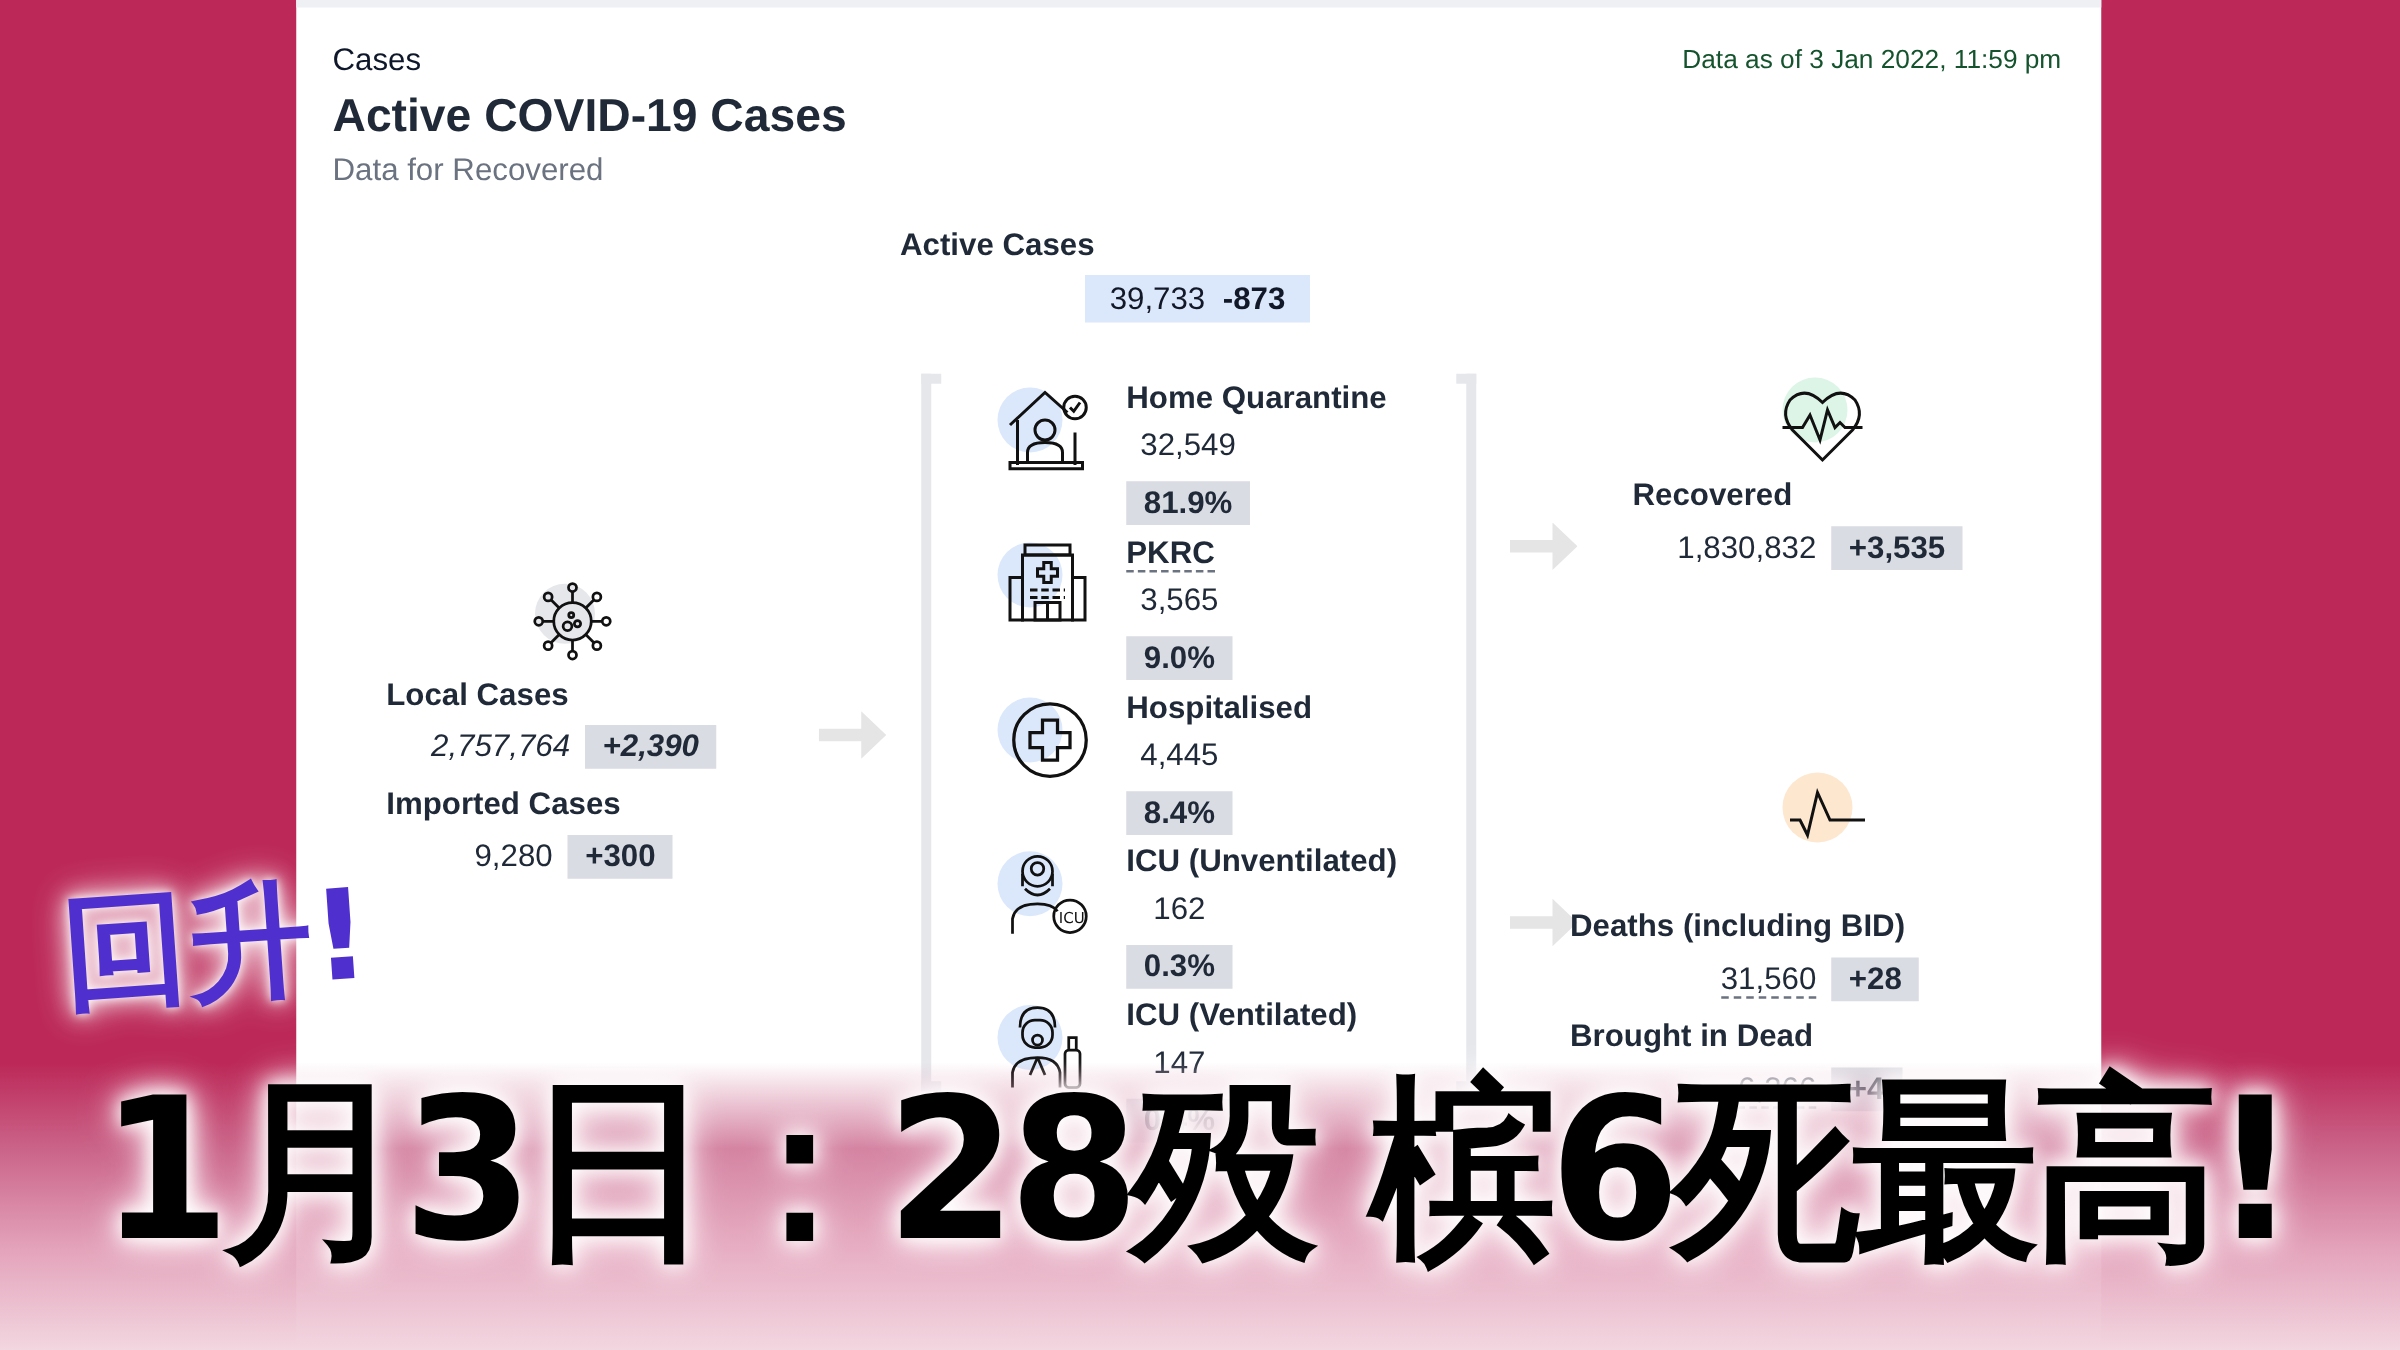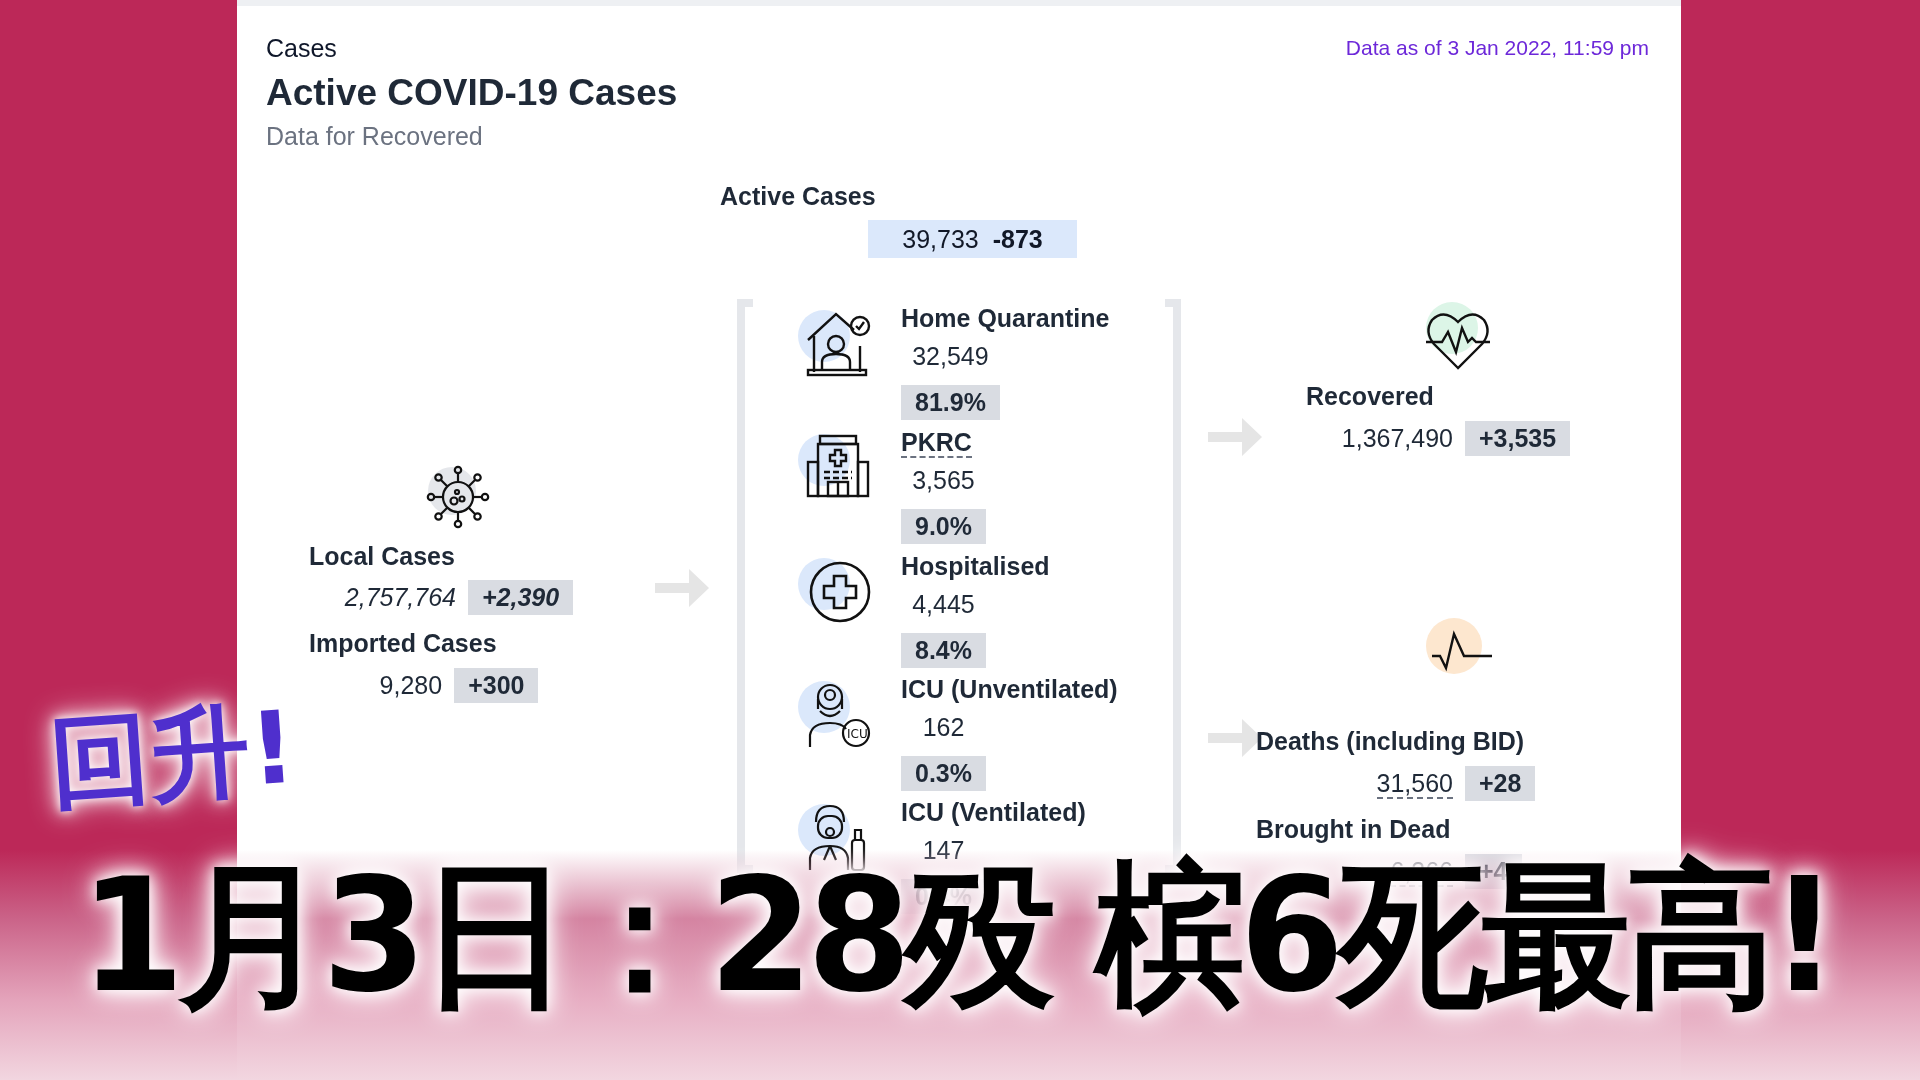--- a/index.html
+++ b/index.html
@@ -13,30 +13,30 @@
     .panel {
       position: absolute;
       left: 237px; top: 0; width: 1444px; height: 1080px;
       background: #ffffff;
       border-top: 6px solid #eef0f3;
     }
     .abs { position: absolute; }
     .kicker { left: 29px; top: 28px; font-size: 25px; color: #0f172a; }
     .title { left: 29px; top: 66px; font-size: 37px; font-weight: bold; color: #1f2937; }
     .subtitle { left: 29px; top: 116px; font-size: 25px; color: #6b7280; }
-    .asof { right: 32px; top: 30px; font-size: 21px; color: #6d28d9; }
+    .asof { right: 32px; top: 30px; font-size: 21px; color: #14532d; }
 
     .center-col { }
     .lbl { font-size: 25px; font-weight: bold; color: #1f2937; white-space: nowrap; }
     .valrow { display: flex; align-items: center; justify-content: center; gap: 12px; font-size: 25px; white-space: nowrap; }
     .num { color: #1f2937; }
     .num.dashed { border-bottom: 2px dashed #6b7280; line-height: 28px; }
     .chip { background: #d9dce2; font-weight: bold; padding: 3px 14px; color: #1f2937; }
 
-    .active-box { left: 631px; top: 214px; height: 38px; width: 209px; background: #dbe8fb;
+    .active-box { left: 631px; top: 214px; height: 38px; width: 180px; background: #dbe8fb;
       display: flex; align-items: center; justify-content: center; gap: 14px; font-size: 25px; }
     .active-box .delta { font-weight: bold; }
 
     .bracket { border: 8px solid #e5e7eb; }
     .bracket-l { left: 500px; top: 293px; width: 16px; height: 574px; border-right: none; }
     .bracket-r { left: 928px; top: 293px; width: 16px; height: 574px; border-left: none; }
 
     .row { position: absolute; left: 561px; width: 380px; height: 100px; }
     .row .icon-wrap { position: absolute; left: 0; top: 0; width: 72px; height: 72px; }
     .row .icon-bg { position: absolute; left: 0; top: 4px; width: 52px; height: 52px; border-radius: 50%; background: #dbe8fb; }
@@ -234,21 +234,21 @@
   <div class="abs" style="left:1183px; top:296px; width:76px; height:76px;">
     <div class="circ" style="left:6px; top:0; width:52px; height:52px; background:#dcf5e7;"></div>
     <svg width="76" height="76" viewBox="0 0 76 76" style="position:absolute;left:0;top:0" fill="none" stroke="#111" stroke-width="2.4">
       <path d="M38 66 L14 42 Q4 30 12 18 Q24 6 38 20 Q52 6 64 18 Q72 30 62 42 Z"></path>
       <path d="M6 40 H22 L28 30 L36 50 L42 26 L48 40 L52 36 L56 40 H70"></path>
     </svg>
   </div>
   <div class="abs center-col" style="left:1069px; top:376px; width:300px;">
     <div class="lbl">Recovered</div>
     <div class="valrow" style="margin-top:10px;">
-      <span class="num">1,367,490</span>
+      <span class="num">1,830,832</span>
       <span class="chip">+3,535</span>
     </div>
   </div>
 
   <div class="abs" style="left:1183px; top:612px; width:76px; height:60px;">
     <div class="circ" style="left:6px; top:0; width:56px; height:56px; background:#fde7cf;"></div>
     <svg width="76" height="60" viewBox="0 0 76 60" style="position:absolute;left:0;top:0" fill="none" stroke="#111" stroke-width="2.4">
       <path d="M12 38 H20 L26 50 L34 16 L44 38 H72"></path>
     </svg>
   </div>

